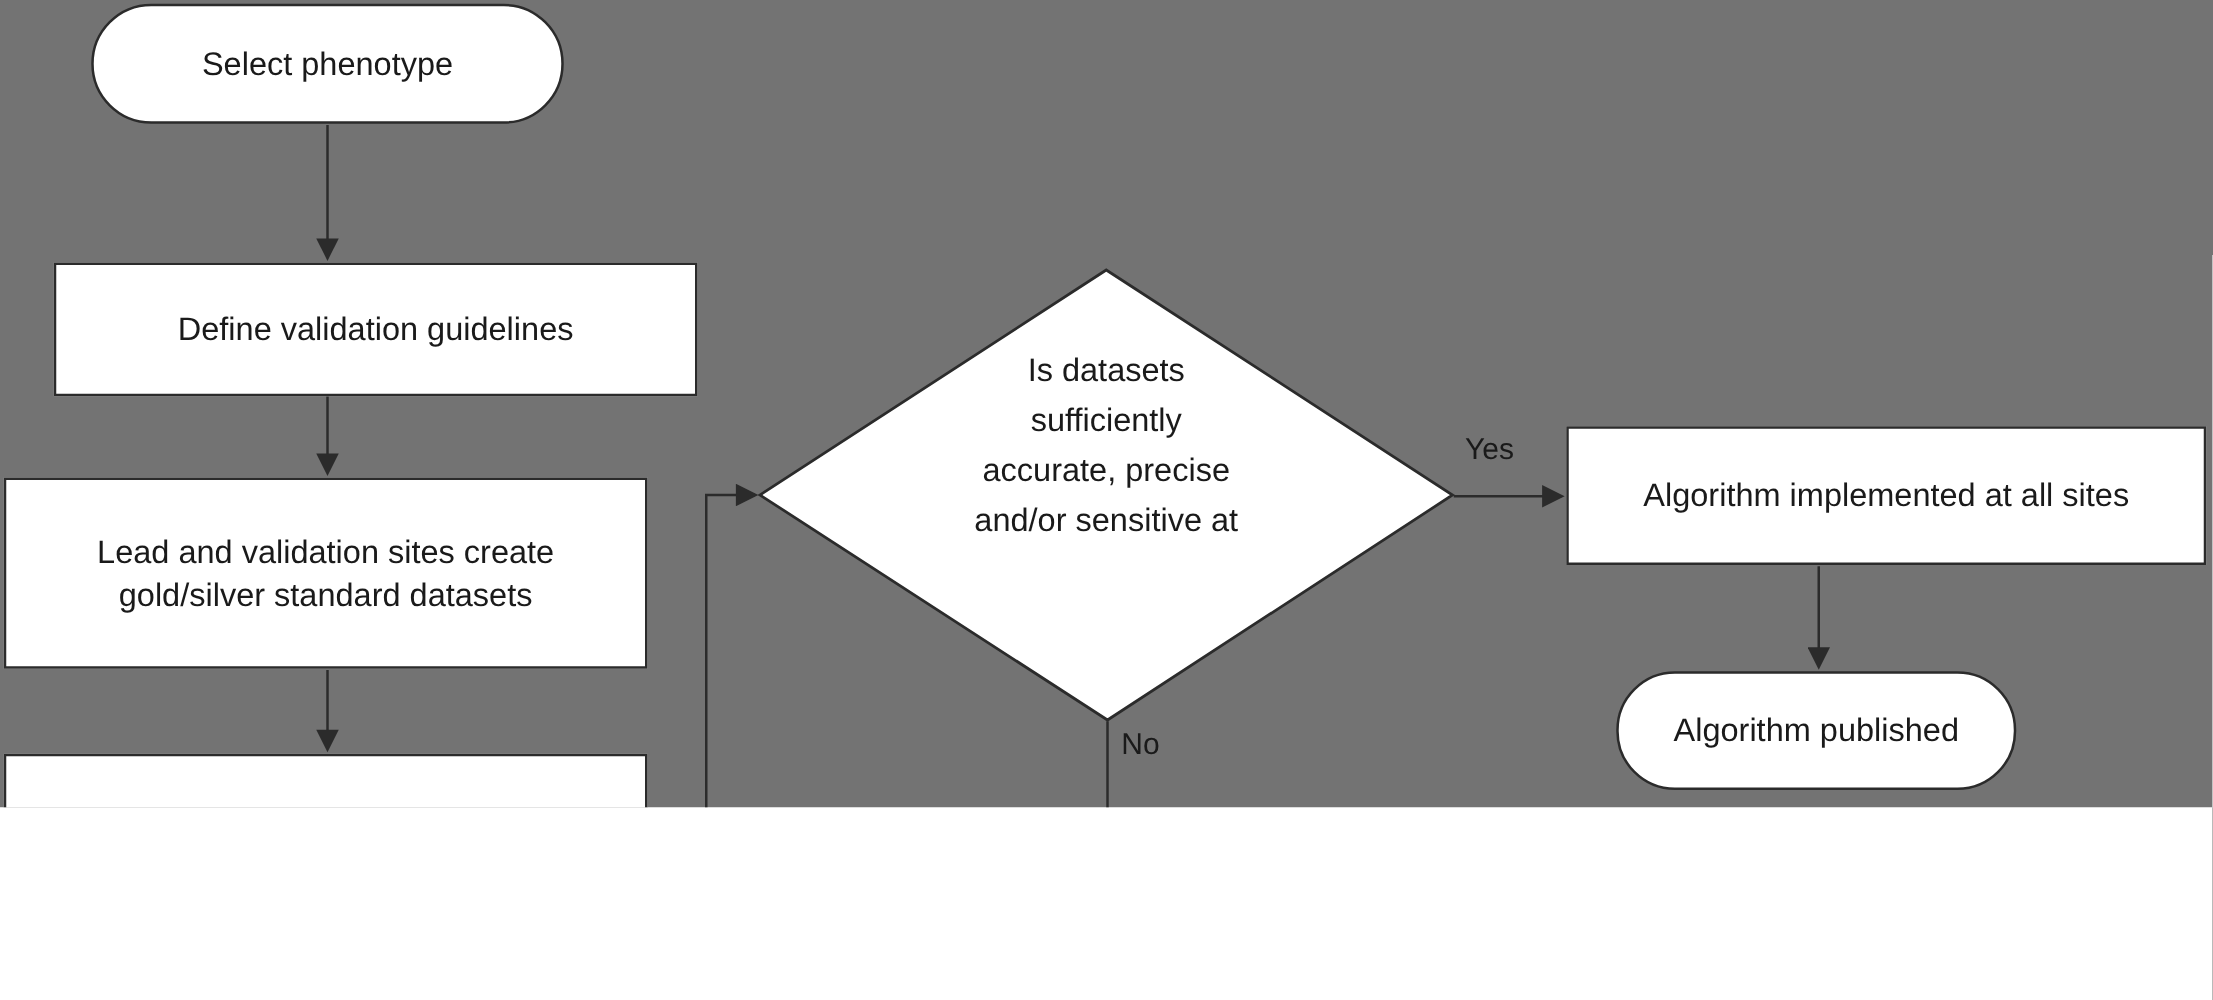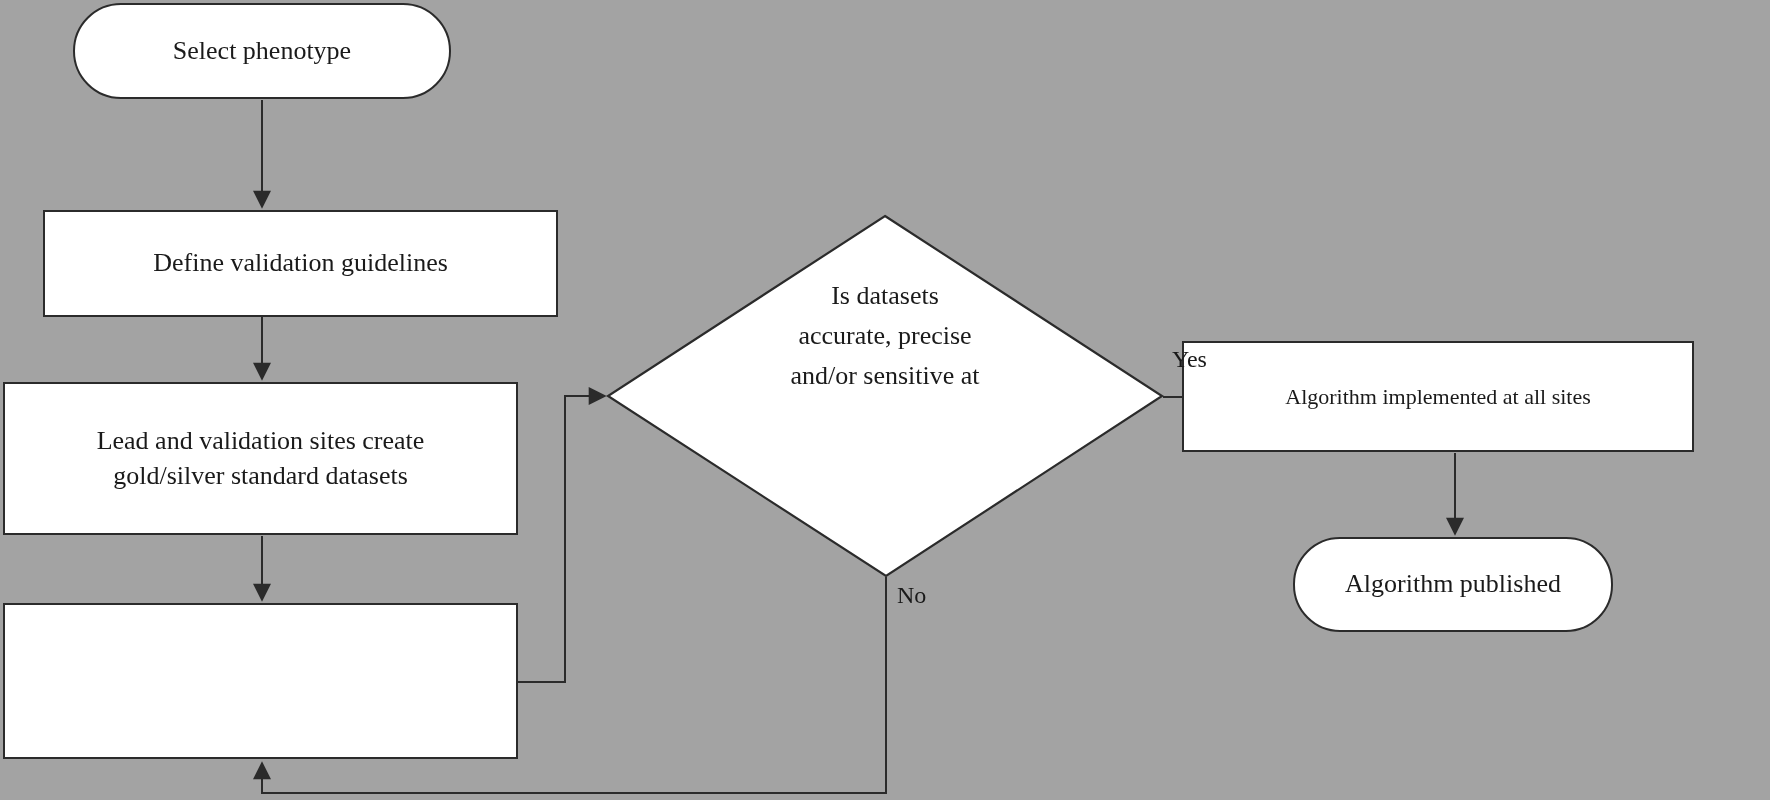--- a/index.html
+++ b/index.html
@@ -3,23 +3,23 @@
 <meta charset="utf-8">
 <style>
   html, body {
     margin: 0;
     padding: 0;
     background: #ffffff;
   }
   .canvas {
     position: relative;
     width: 1770px;
-    height: 800px;
-    background: #a3a3a3;
-    font-family: Liberation Serif, serif;
+    height: 646px;
+    background: #737373;
+    font-family: Liberation Sans, sans-serif;
     color: #1a1a1a;
     overflow: hidden;
   }
   .edges-svg {
     position: absolute;
     left: 0;
     top: 0;
     width: 1770px;
     height: 800px;
   }
@@ -97,24 +97,24 @@
         <div>gold/silver standard datasets</div>
       </span>
   </div>
 
   <div class="node" style="left:3px; top:603px; width:515px; height:156px;">
     <span class="lbl">
       </span>
   </div>
 
   <div class="decision-text" style="left:635px; top:276px; width:500px;">
-    <span><div>Is datasets</div><div>accurate, precise</div><div>and/or sensitive at</div></span>
+    <span><div>Is datasets</div><div>sufficiently</div><div>accurate, precise</div><div>and/or sensitive at</div></span>
   </div>
 
-  <div class="node" style="left:1182px; top:341px; width:512px; height:111px; font-size:22px;">
+  <div class="node" style="left:1253px; top:341px; width:512px; height:111px; font-size:26px;">
     <span class="lbl">Algorithm implemented at all sites</span>
   </div>
 
   <div class="node terminator" style="left:1293px; top:537px; width:320px; height:95px; border-radius:47px;">
     <span class="lbl">Algorithm published</span>
   </div>
 
   <div class="edge-label" style="left:1172px; top:346px;">Yes</div>
 
   <div class="edge-label" style="left:897px; top:582px;">No</div>

